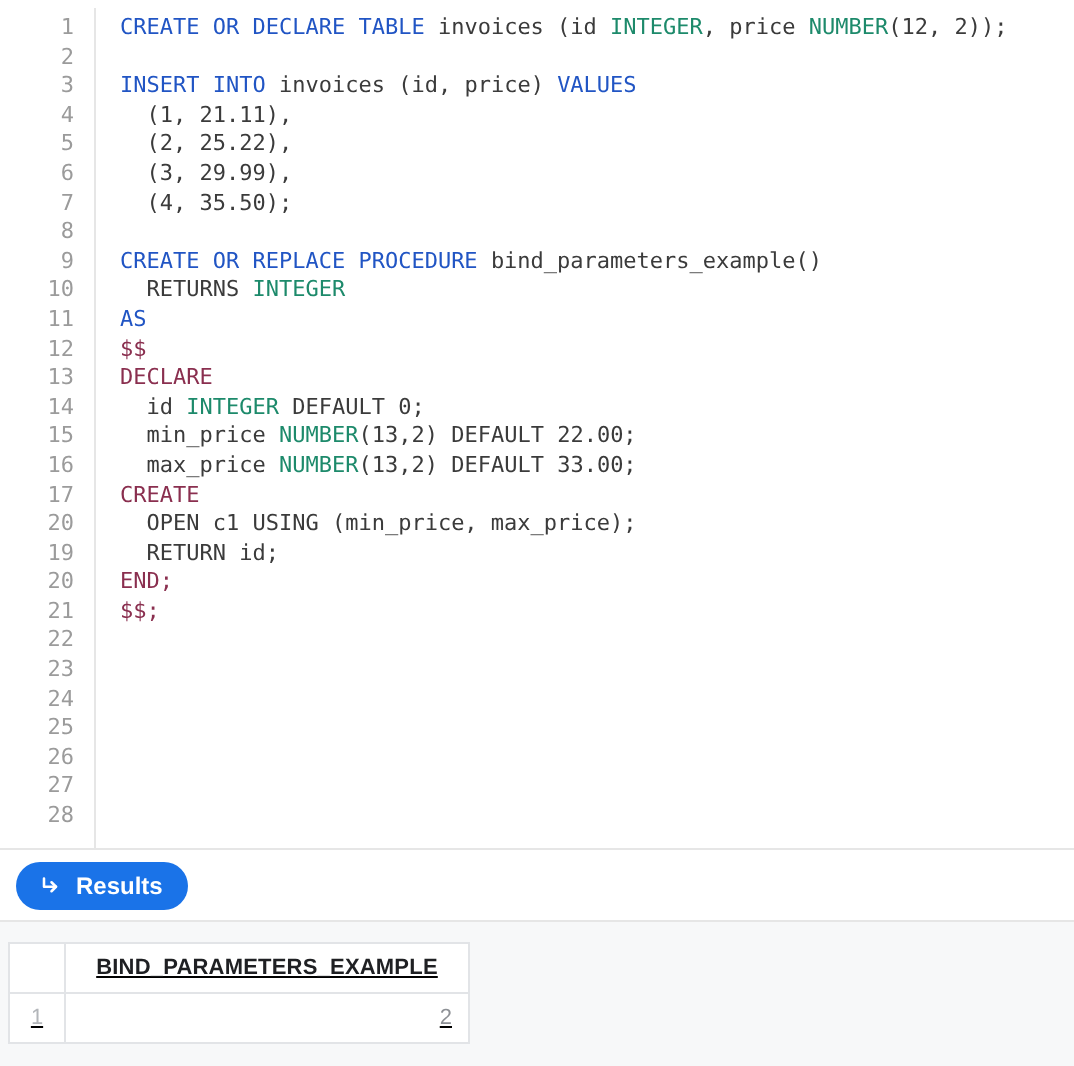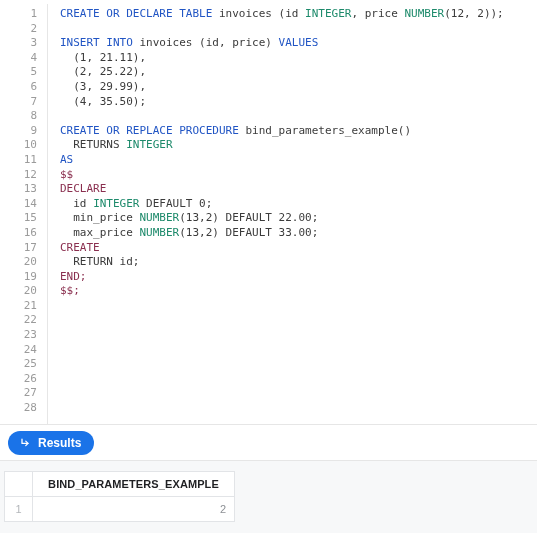--- a/index.html
+++ b/index.html
@@ -92,20 +92,21 @@
     flex: 1 1 auto;
     background: #f7f8f9;
     border-top: 1px solid #e6e6e6;
     padding: 10px 0 0 4px;
     overflow: hidden;
   }
   table.rt {
     border-collapse: collapse;
     background: #ffffff;
     table-layout: fixed;
+    text-decoration: underline;
   }
   table.rt th, table.rt td {
     border: 1px solid #e2e4e7;
     font-size: 11px;
     height: 25px;
     padding: 0 8px;
   }
   th.idx, td.idx {
     width: 28px;
     padding: 0;
@@ -174,20 +175,21 @@
         <div class="cl">&nbsp;</div>
         <div class="cl"><span class="k">CREATE OR REPLACE PROCEDURE </span><span class="n">bind_parameters_example()</span></div>
         <div class="cl"><span class="n">  RETURNS </span><span class="t">INTEGER</span></div>
         <div class="cl"><span class="k">AS</span></div>
         <div class="cl"><span class="b">$$</span></div>
         <div class="cl"><span class="b">DECLARE</span></div>
         <div class="cl"><span class="n">  id </span><span class="t">INTEGER</span><span class="n"> DEFAULT 0;</span></div>
         <div class="cl"><span class="n">  min_price </span><span class="t">NUMBER</span><span class="n">(13,2) DEFAULT 22.00;</span></div>
         <div class="cl"><span class="n">  max_price </span><span class="t">NUMBER</span><span class="n">(13,2) DEFAULT 33.00;</span></div>
         <div class="cl"><span class="b">CREATE</span></div>
+        <div class="cl"><span class="n">  OPEN c1 USING (min_price, max_price);</span></div>
         <div class="cl"><span class="n">  RETURN id;</span></div>
         <div class="cl"><span class="b">END;</span></div>
         <div class="cl"><span class="b">$$;</span></div>
         <div class="cl">&nbsp;</div>
         <div class="cl">&nbsp;</div>
       </div>
   </div>
 
   <div class="tabbar" id="tabbar">
       <div class="tab active">

